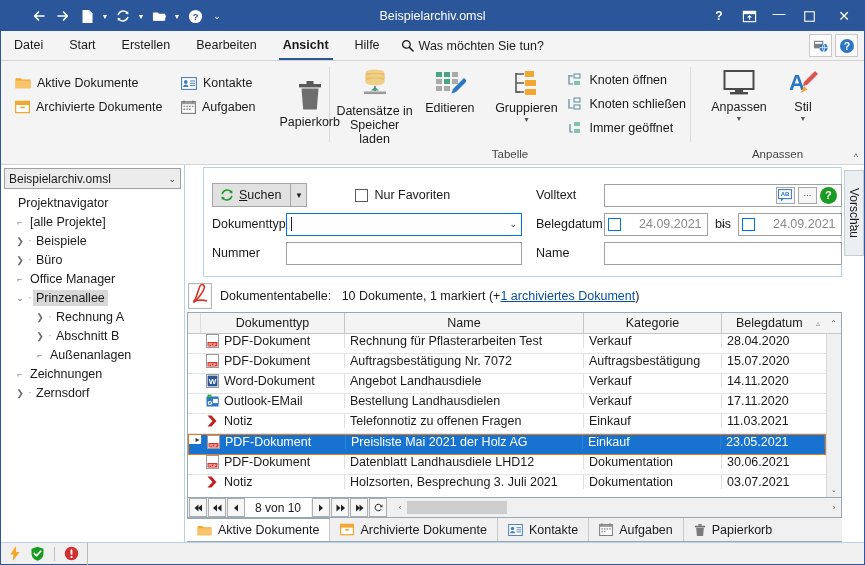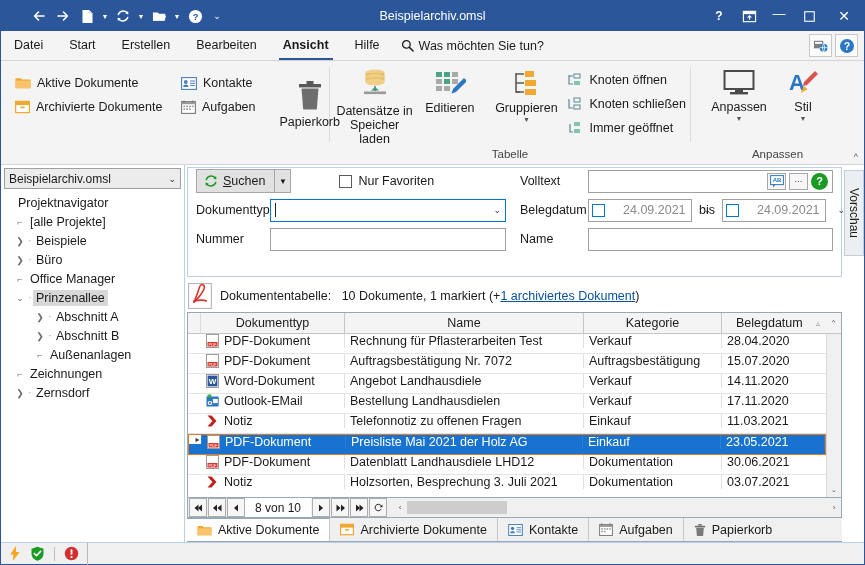--- a/index.html
+++ b/index.html
@@ -108,22 +108,22 @@
   .tlabel { padding:0 3px; line-height:16px; }
   .tlabel.sel { background:#d8d8d8; }
 
   
   .content { flex:1; display:flex; min-width:0; flex-direction:column; background:#fff;}
   .content-inner { flex:1; display:flex; min-height:0; }
   .centercol { flex:1; min-width:0; display:flex; flex-direction:column; padding:2px 2px 0 2px;}
 
   
   .searchpanel {
-    border:1px solid #b8d0e8; background:#fff; padding:0 8px 6px 8px; flex:none;
-    display:flex; position:relative; height:110px;
+    border:1px solid #b8d0e8; background:#fff; padding:14px 8px 6px 8px; flex:none;
+    display:flex; position:relative; height:110px;margin-left:16px;
   }
   .sp-left { width:310px; flex:none; }
   .sp-right { flex:1; padding-left:14px;}
   .sp-row { display:flex; align-items:center; height:26px; margin-bottom:3px;}
   .sp-label { width:74px; flex:none; font-size:12.5px; }
   .sp-label-r { width:68px; flex:none; font-size:12.5px; }
   .btn-suchen {
     height:24px; border:1px solid #a6a6a6; background:#e1e1e1; display:flex; align-items:center;
     gap:5px; padding:0 9px 0 7px; font-size:12.5px;
   }
@@ -548,21 +548,21 @@
           <span class="tlabel">Office Manager</span>
         </div>
         <div class="tnode" style="padding-left:12px;">
           <span class="tw">⌄</span>
           <span class="tdot">·</span>
           <span class="tlabel sel">Prinzenallee</span>
         </div>
         <div class="tnode" style="padding-left:32px;">
           <span class="tw">❯</span>
           <span class="tdot">·</span>
-          <span class="tlabel">Abschnitt A</span>
+          <span class="tlabel">Rechnung A</span>
         </div>
         <div class="tnode" style="padding-left:32px;">
           <span class="tw">❯</span>
           <span class="tdot">·</span>
           <span class="tlabel">Abschnitt B</span>
         </div>
         <div class="tnode" style="padding-left:32px;">
           <span class="tw">⌐</span>
           <span class="tlabel">Außenanlagen</span>
         </div>

